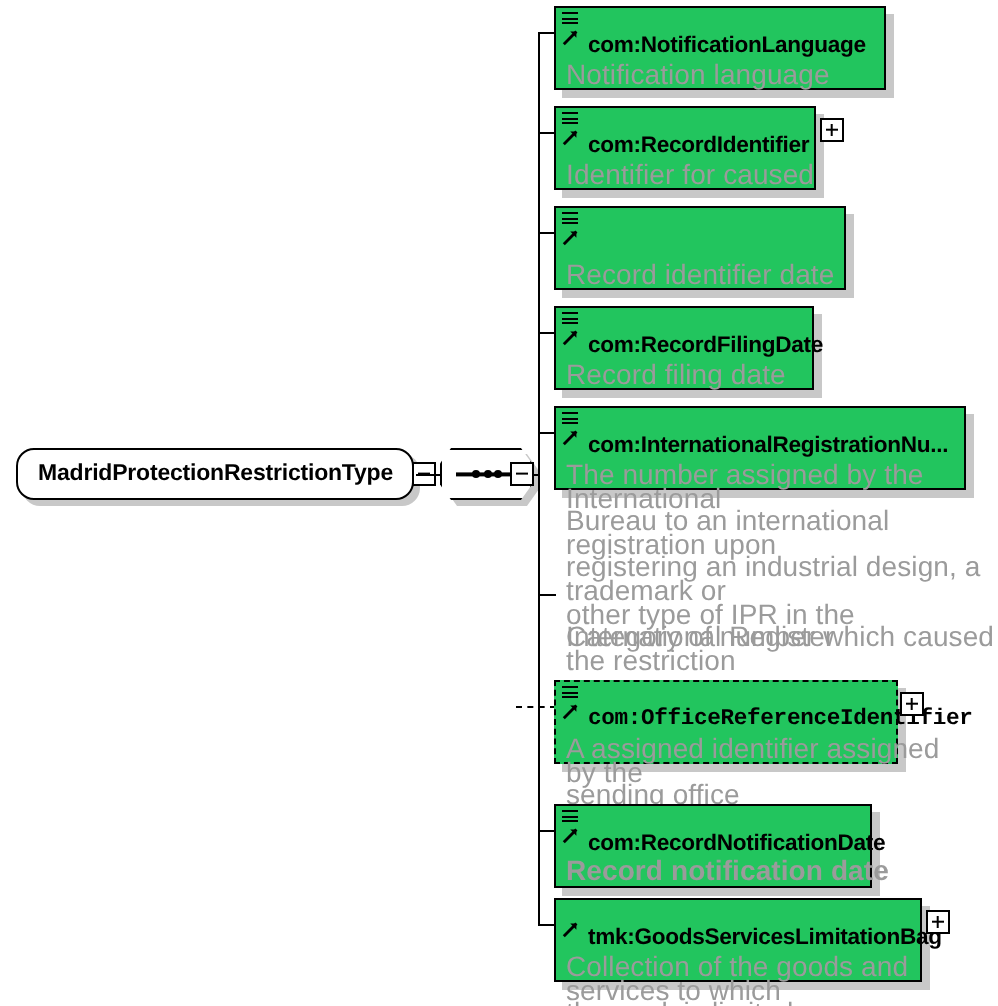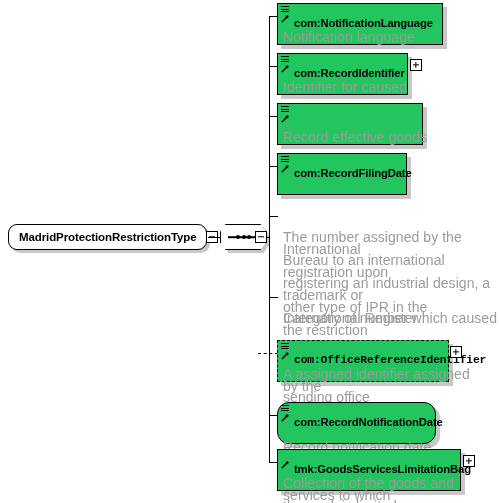--- a/index.html
+++ b/index.html
@@ -214,39 +214,54 @@
           <i></i>
           <i></i>
           <i></i>
         </span>
       <svg class="arw" viewBox="0 0 10 10">
         <path d="M1,9 L8,2" stroke="#000" stroke-width="1.6" fill="none"></path>
         <path d="M8,2 L4.6,2 L8,5.4 Z" fill="#000"></path>
       </svg>
     </span>
   </div>
-  <div class="doc" style="left:283px; top:132px; width:200px;">Record effective goods</div>
+  <div class="doc" style="left:283px; top:132px; width:200px;">Record identifier date</div>
 
   <div class="ln h" style="left:269px;top:165.5px;width:9px;"></div>
   <div class="el" style="left:277px; top:153px; width:130px;">
     <span class="el-icon">
       <span class="hb">
           <i></i>
           <i></i>
           <i></i>
         </span>
       <svg class="arw" viewBox="0 0 10 10">
         <path d="M1,9 L8,2" stroke="#000" stroke-width="1.6" fill="none"></path>
         <path d="M8,2 L4.6,2 L8,5.4 Z" fill="#000"></path>
       </svg>
     </span>
     <span class="el-label">com:RecordFilingDate</span>
   </div>
+  <div class="doc" style="left:283px; top:182px; width:200px;">Record filing date</div>
 
   <div class="ln h" style="left:269px;top:215.5px;width:9px;"></div>
+  <div class="el" style="left:277px; top:203px; width:206px;">
+    <span class="el-icon">
+      <span class="hb">
+          <i></i>
+          <i></i>
+          <i></i>
+        </span>
+      <svg class="arw" viewBox="0 0 10 10">
+        <path d="M1,9 L8,2" stroke="#000" stroke-width="1.6" fill="none"></path>
+        <path d="M8,2 L4.6,2 L8,5.4 Z" fill="#000"></path>
+      </svg>
+    </span>
+    <span class="el-label">com:InternationalRegistrationNu...</span>
+  </div>
   <div class="doc" style="left:283px; top:232px; width:212px;">The number assigned by the International
 Bureau to an international registration upon
 registering an industrial design, a trademark or
 other type of IPR in the International Register</div>
 
   <div class="ln h" style="left:269px;top:296.5px;width:9px;"></div>
   <div class="doc" style="left:283px; top:313px; width:215px;">Category of number which caused the restriction</div>
 
   <div class="ln dash-h" style="left:258px;top:352.5px;width:20px;"></div>
   <div class="el optional" style="left:277px; top:340px; width:172px;">
@@ -261,35 +276,35 @@
         <path d="M8,2 L4.6,2 L8,5.4 Z" fill="#000"></path>
       </svg>
     </span>
     <span class="el-label">com:OfficeReferenceIdentifier</span>
   </div>
   <div class="el-plus" style="left:450px; top:346px;"></div>
   <div class="doc" style="left:283px; top:369px; width:200px;">A assigned identifier assigned by the
 sending office</div>
 
   <div class="ln h" style="left:269px;top:414.5px;width:9px;"></div>
-  <div class="el" style="left:277px; top:402px; width:159px;border-radius:12px;">
+  <div class="el" style="left:277px; top:402px; width:159px;">
     <span class="el-icon">
       <span class="hb">
           <i></i>
           <i></i>
           <i></i>
         </span>
       <svg class="arw" viewBox="0 0 10 10">
         <path d="M1,9 L8,2" stroke="#000" stroke-width="1.6" fill="none"></path>
         <path d="M8,2 L4.6,2 L8,5.4 Z" fill="#000"></path>
       </svg>
     </span>
     <span class="el-label">com:RecordNotificationDate</span>
   </div>
-  <div class="doc" style="left:283px; top:442px; width:200px;">Record notification date</div>
+  <div class="doc" style="left:283px; top:430px; width:200px;font-weight:bold;">Record notification date</div>
 
   <div class="ln h" style="left:269px;top:461.5px;width:9px;"></div>
   <div class="el" style="left:277px; top:449px; width:184px;">
     <span class="el-icon">
       <svg class="arw" viewBox="0 0 10 10">
         <path d="M1,9 L8,2" stroke="#000" stroke-width="1.6" fill="none"></path>
         <path d="M8,2 L4.6,2 L8,5.4 Z" fill="#000"></path>
       </svg>
     </span>
     <span class="el-label">tmk:GoodsServicesLimitationBag</span>

